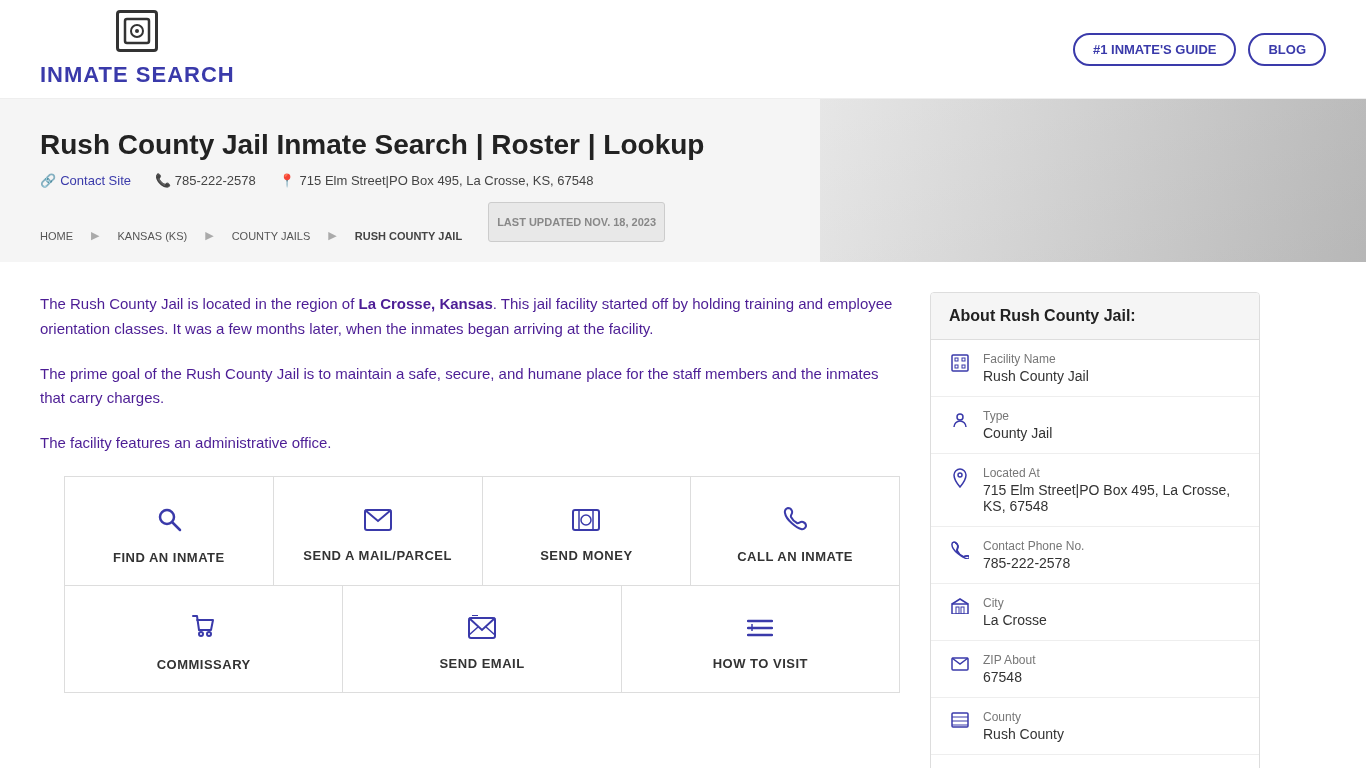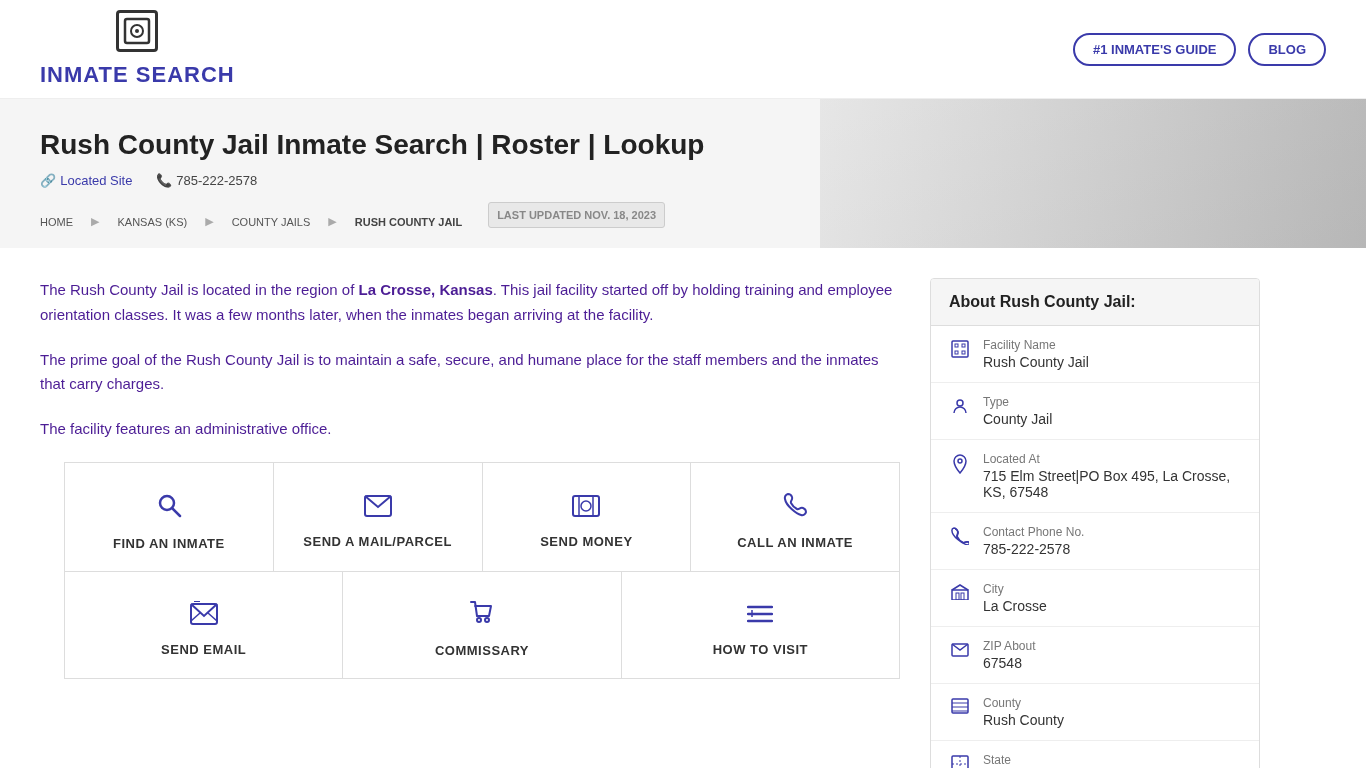--- a/index.html
+++ b/index.html
@@ -99,21 +99,21 @@
     }
     .breadcrumb span { color: #888; }
     .breadcrumb a { color: #555; text-decoration: none; }
     .breadcrumb .current { color: #444; font-weight: bold; }
     .breadcrumb .sep { color: #aaa; }
     .last-updated {
       display: inline-block;
       background: #e8e8e8;
       border: 1px solid #ccc;
       border-radius: 3px;
-      padding: 6px 8px;
+      padding: 13px 8px;
       font-size: 11px;
       font-weight: bold;
       color: #555;
       margin-left: 8px;
     }
 
     
     .main-container {
       display: flex;
       gap: 30px;
@@ -235,25 +235,29 @@
     <button class="header-btn">BLOG</button>
   </nav>
 </header>
 
 <div class="hero">
   <div class="hero-bg"></div>
   <h1>Rush County Jail Inmate Search | Roster | Lookup</h1>
   <div class="hero-meta">
     <a href="#">
       <span>🔗</span>
-      <span>Located Site</span>
+      <span>Contact Site</span>
     </a>
     <span>
       <span>📞</span>
       <span>785-222-2578</span>
+    </span>
+    <span>
+      <span>📍</span>
+      <span>715 Elm Street|PO Box 495, La Crosse, KS, 67548</span>
     </span>
   </div>
   <div class="breadcrumb">
     <a href="#">HOME</a>
     <span class="sep">▶</span>
     <a href="#">KANSAS (KS)</a>
     <span class="sep">▶</span>
     <a href="#">COUNTY JAILS</a>
     <span class="sep">▶</span>
     <span class="current">RUSH COUNTY JAIL</span>
@@ -308,42 +312,42 @@
             <svg width="26" height="26" viewBox="0 0 26 26" fill="none" xmlns="http://www.w3.org/2000/svg">
               <path d="M6 2C6 2 9 2 10 5C11 8 8 9 9 11C10 13 13 16 15 17C17 18 18 15 21 16C24 17 24 20 24 20C24 20 23 24 19 23C15 22 4 14 3 7C2 3 6 2 6 2Z" stroke="#3a3aaa" stroke-width="2" fill="none"></path>
             </svg>
           </span>
           <span class="action-label">CALL AN INMATE</span>
         </div>
       </div>
       <div class="action-row">
         <div class="action-cell">
           <span class="action-icon">
+            <svg width="26" height="26" viewBox="0 0 26 26" fill="none" xmlns="http://www.w3.org/2000/svg">
+              <path d="M2 2H6L8 16H20L22 6H6" stroke="#3a3aaa" stroke-width="2" fill="none" stroke-linecap="round" stroke-linejoin="round"></path>
+              <circle cx="10" cy="20" r="2" stroke="#3a3aaa" stroke-width="2" fill="none"></circle>
+              <circle cx="18" cy="20" r="2" stroke="#3a3aaa" stroke-width="2" fill="none"></circle>
+            </svg>
+          </span>
+          <span class="action-label">COMMISSARY</span>
+        </div>
+        <div class="action-cell">
+          <span class="action-icon">
             <svg width="28" height="24" viewBox="0 0 28 24" fill="none" xmlns="http://www.w3.org/2000/svg">
               <rect x="1" y="3" width="26" height="20" rx="2" stroke="#3a3aaa" stroke-width="2" fill="none"></rect>
               <polyline points="1,3 14,15 27,3" stroke="#3a3aaa" stroke-width="2" fill="none"></polyline>
               <line x1="1" y1="20" x2="10" y2="12" stroke="#3a3aaa" stroke-width="1.5"></line>
               <line x1="27" y1="20" x2="18" y2="12" stroke="#3a3aaa" stroke-width="1.5"></line>
               <line x1="4" y1="0" x2="10" y2="0" stroke="#3a3aaa" stroke-width="2"></line>
             </svg>
           </span>
           <span class="action-label">SEND EMAIL</span>
         </div>
         <div class="action-cell">
           <span class="action-icon">
-            <svg width="26" height="26" viewBox="0 0 26 26" fill="none" xmlns="http://www.w3.org/2000/svg">
-              <path d="M2 2H6L8 16H20L22 6H6" stroke="#3a3aaa" stroke-width="2" fill="none" stroke-linecap="round" stroke-linejoin="round"></path>
-              <circle cx="10" cy="20" r="2" stroke="#3a3aaa" stroke-width="2" fill="none"></circle>
-              <circle cx="18" cy="20" r="2" stroke="#3a3aaa" stroke-width="2" fill="none"></circle>
-            </svg>
-          </span>
-          <span class="action-label">COMMISSARY</span>
-        </div>
-        <div class="action-cell">
-          <span class="action-icon">
             <svg width="26" height="22" viewBox="0 0 26 22" fill="none" xmlns="http://www.w3.org/2000/svg">
               <line x1="1" y1="4" x2="25" y2="4" stroke="#3a3aaa" stroke-width="2.5" stroke-linecap="round"></line>
               <line x1="1" y1="11" x2="25" y2="11" stroke="#3a3aaa" stroke-width="2.5" stroke-linecap="round"></line>
               <line x1="1" y1="18" x2="25" y2="18" stroke="#3a3aaa" stroke-width="2.5" stroke-linecap="round"></line>
               <line x1="5" y1="7" x2="5" y2="14" stroke="#3a3aaa" stroke-width="1.5"></line>
             </svg>
           </span>
           <span class="action-label">HOW TO VISIT</span>
         </div>
       </div>

